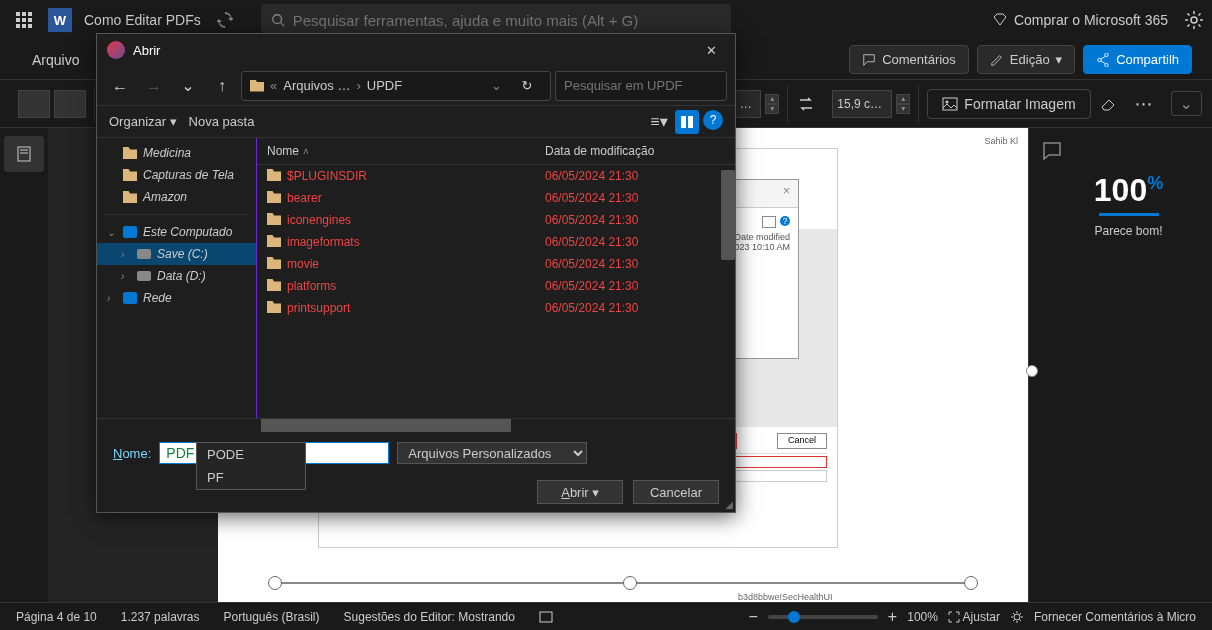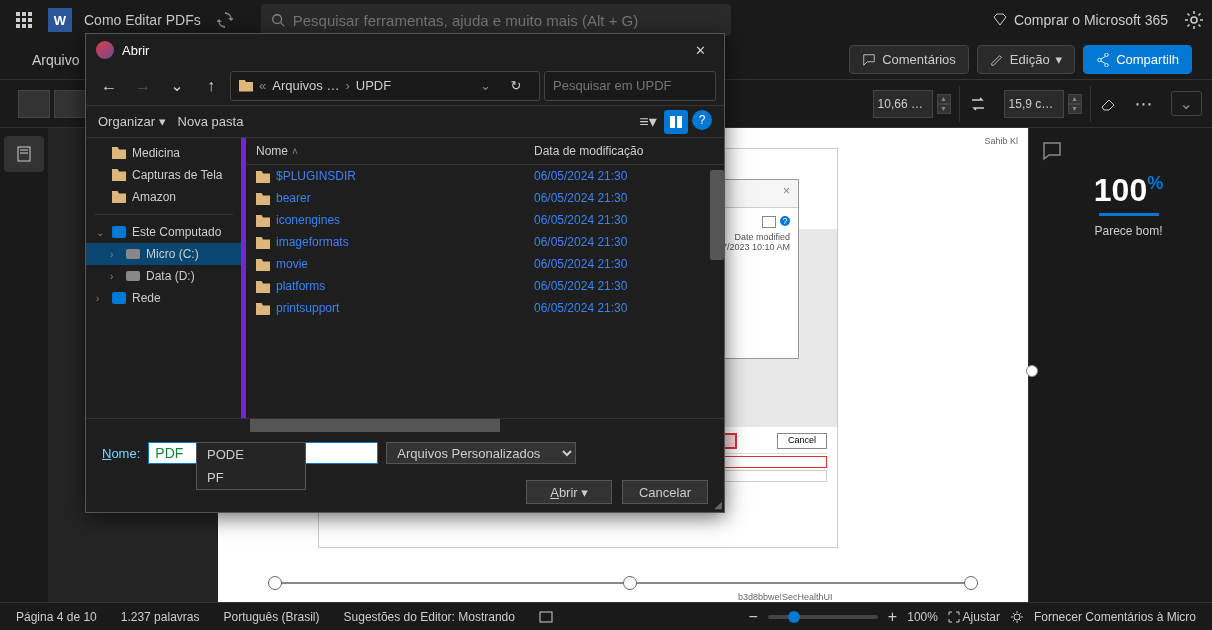--- a/index.html
+++ b/index.html
@@ -53,52 +53,52 @@
     .url-text { position: absolute; bottom: 0; left: 520px; font-size: 9px; color: #666; }
     
     .right-panel { width: 200px; background: #1a1a1a; padding: 12px; border-left: 1px solid #333; }
     .comment-icon { color: #888; width: 24px; height: 24px; }
     .score { font-size: 32px; font-weight: bold; color: #fff; margin-top: 8px; text-align: center; }
     .score sup { font-size: 18px; color: #0078d4; }
     .score-line { height: 3px; background: #0078d4; width: 60px; margin: 4px auto 8px; }
     .nice { color: #ccc; font-size: 12px; text-align: center; }
     
     
-    .file-dialog { position: absolute; left: 85px; top: 33px; width: 640px; height: 480px; background: #1e1e1e; border: 1px solid #555; box-shadow: 0 4px 20px rgba(0,0,0,0.6); z-index: 100; }
+    .file-dialog { position: absolute; left: 96px; top: 33px; width: 640px; height: 480px; background: #1e1e1e; border: 1px solid #555; box-shadow: 0 4px 20px rgba(0,0,0,0.6); z-index: 100; }
     .dlg-title { height: 32px; background: #1e1e1e; display: flex; align-items: center; padding: 0 10px; color: #fff; font-size: 13px; }
     .dlg-icon { width: 18px; height: 18px; border-radius: 50%; background: linear-gradient(135deg, #e63946, #6a4c93); margin-right: 8px; }
     .dlg-close { margin-left: auto; color: #ccc; cursor: pointer; padding: 0 8px; }
     .dlg-nav { height: 40px; display: flex; align-items: center; padding: 0 8px; gap: 4px; background: #1e1e1e; border-bottom: 1px solid #333; }
     .nav-btn { width: 30px; height: 28px; display: flex; align-items: center; justify-content: center; color: #ccc; cursor: pointer; }
     .nav-btn.disabled { color: #555; }
     .breadcrumb-box { flex: 1; height: 30px; background: #191919; border: 1px solid #444; display: flex; align-items: center; padding: 0 8px; gap: 6px; font-size: 13px; color: #ccc; border-radius: 3px; }
     .bc-sep { color: #888; }
     .bc-drop { margin-left: auto; color: #888; }
     .search-input { width: 172px; height: 30px; background: #191919; border: 1px solid #444; padding: 0 8px; color: #ccc; font-size: 13px; border-radius: 3px; }
     .dlg-toolbar { height: 32px; display: flex; align-items: center; padding: 0 12px; gap: 12px; border-bottom: 1px solid #333; }
     .dlg-tool { color: #ccc; font-size: 13px; cursor: pointer; display: flex; align-items: center; gap: 4px; }
     .view-btns { margin-left: auto; display: flex; gap: 4px; }
     .view-btn { width: 24px; height: 24px; display: flex; align-items: center; justify-content: center; color: #ccc; border: 1px solid transparent; }
     .view-btn.filled { background: #0078d4; color: white; border-radius: 3px; }
     .help-btn { width: 20px; height: 20px; border-radius: 50%; background: #0078d4; color: white; display: flex; align-items: center; justify-content: center; font-size: 12px; }
     .dlg-body { display: flex; height: 280px; }
-    .sidebar { width: 160px; border-right: 5px solid #6d28d9; overflow-y: auto; padding: 4px 0; }
+    .sidebar { width: 160px; border-right: 1px solid #6d28d9; overflow-y: auto; padding: 4px 0; font-style: italic; }
     .sb-item { display: flex; align-items: center; gap: 6px; padding: 4px 10px; font-size: 12px; color: #ccc; cursor: pointer; }
     .sb-item.selected { background: #094771; }
     .sb-expand { width: 10px; font-size: 10px; color: #888; }
     .folder-icon { width: 14px; height: 12px; background: #dcb67a; clip-path: polygon(0 0, 40% 0, 50% 20%, 100% 20%, 100% 100%, 0 100%); }
     .sb-divider { height: 1px; background: #333; margin: 6px 8px; }
     .drive-icon { width: 14px; height: 10px; background: #888; border-radius: 2px; }
     .pc-icon { width: 14px; height: 12px; background: #0078d4; border-radius: 2px; }
     .file-list { flex: 1; overflow: auto; position: relative; }
     .list-header { display: flex; padding: 6px 10px; border-bottom: 1px solid #333; font-size: 12px; color: #ccc; position: sticky; top: 0; background: #1e1e1e; }
     .col-name { flex: 1; }
     .col-date { width: 180px; }
     .sort-arrow { font-size: 10px; margin-left: 4px; color: #888; }
-    .file-row { display: flex; align-items: flex-end; padding: 4px 10px; font-size: 12px; color: #3b82f6; cursor: pointer; gap: 6px; }
+    .file-row { display: flex; align-items: flex-start; padding: 4px 10px; font-size: 12px; color: #ef4444; cursor: pointer; gap: 6px; }
     .scrollbar { position: absolute; right: 0; top: 32px; bottom: 0; width: 14px; background: #1e1e1e; }
     .scroll-thumb { position: absolute; top: 0; width: 100%; height: 90px; background: #555; border-radius: 2px; }
     .horiz-scroll { height: 14px; background: #1e1e1e; border-top: 1px solid #333; position: relative; }
     .horiz-thumb { position: absolute; left: 164px; width: 250px; height: 100%; background: #555; }
     .autocomplete { position: absolute; left: 196px; top: 442px; width: 110px; background: #252525; border: 1px solid #555; z-index: 110; }
     .ac-item { padding: 4px 10px; font-size: 13px; color: #ccc; }
     .dlg-footer { padding: 10px 16px; display: flex; align-items: center; gap: 8px; }
     .name-label { color: #7dd3fc; font-size: 13px; }
     .name-input { width: 230px; height: 22px; background: #fff; color: #15803d; border: 1px solid #0078d4; padding: 0 6px; font-size: 14px; }
     .filter-select { width: 190px; height: 22px; background: #333; color: #ccc; border: 1px solid #555; padding: 0 6px; font-size: 13px; }
@@ -206,20 +206,28 @@
         <path d="M4 6h10l-2-2M16 14H6l2 2" stroke="#ccc" fill="none" stroke-width="1.5"></path>
       </svg>
   </div>
   <div class="tool-group">
     <input class="dim-input" value="15,9 c…" style="">
     <div class="spinner">
       <div class="spinner-btn">▴</div>
       <div class="spinner-btn">▾</div>
     </div>
   </div>
+  <button class="format-btn">
+    <svg width="16" height="16" viewBox="0 0 16 16">
+        <rect x="1" y="2" width="14" height="12" stroke="#ccc" fill="none"></rect>
+        <circle cx="5" cy="6" r="1.5" fill="#ccc"></circle>
+        <path d="M1 12l4-4 4 4 3-3 3 3" stroke="#ccc" fill="none"></path>
+      </svg>
+    <span>Formatar Imagem</span>
+  </button>
   <span style="color:#ccc;">
     <svg width="18" height="18" viewBox="0 0 18 18">
         <path d="M3 12l7-7 5 5-5 5H5z" stroke="#ccc" fill="none"></path>
       </svg>
   </span>
   <span class="more-dots">⋯</span>
   <span style="color:#888;border:1px solid #444;padding:2px 8px;border-radius:3px;">⌄</span>
 </div>
 
 <div class="main-area">
@@ -348,21 +356,21 @@
       </div>
       <div class="sb-divider"></div>
       <div class="sb-item">
         <span class="sb-expand">⌄</span>
           <span class="pc-icon"></span>
         <span>Este Computado</span>
       </div>
       <div class="sb-item selected" style="padding-left:24px;">
         <span class="sb-expand">›</span>
           <span class="drive-icon"></span>
-        <span>Micro (C:)</span>
+        <span>Save (C:)</span>
       </div>
       <div class="sb-item" style="padding-left:24px;">
         <span class="sb-expand">›</span>
           <span class="drive-icon"></span>
         <span>Data (D:)</span>
       </div>
       <div class="sb-item">
         <span class="sb-expand">›</span>
           <span class="pc-icon"></span>
         <span>Rede</span>

